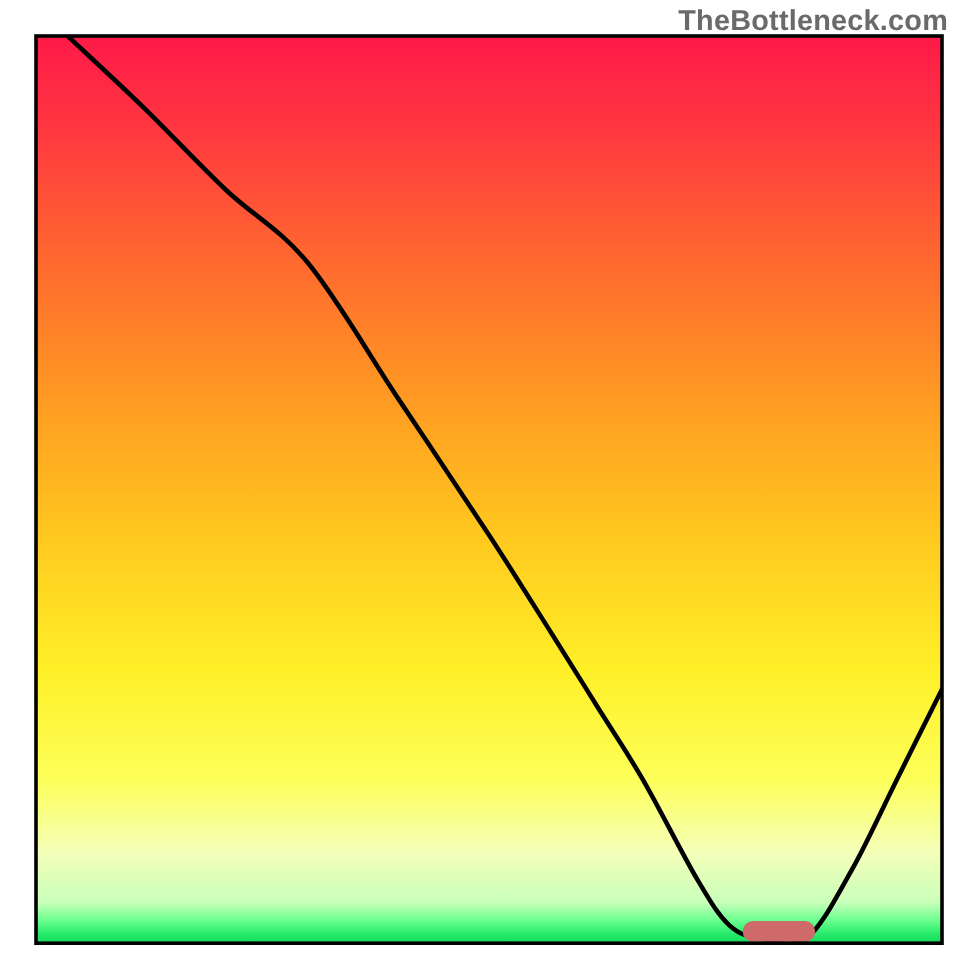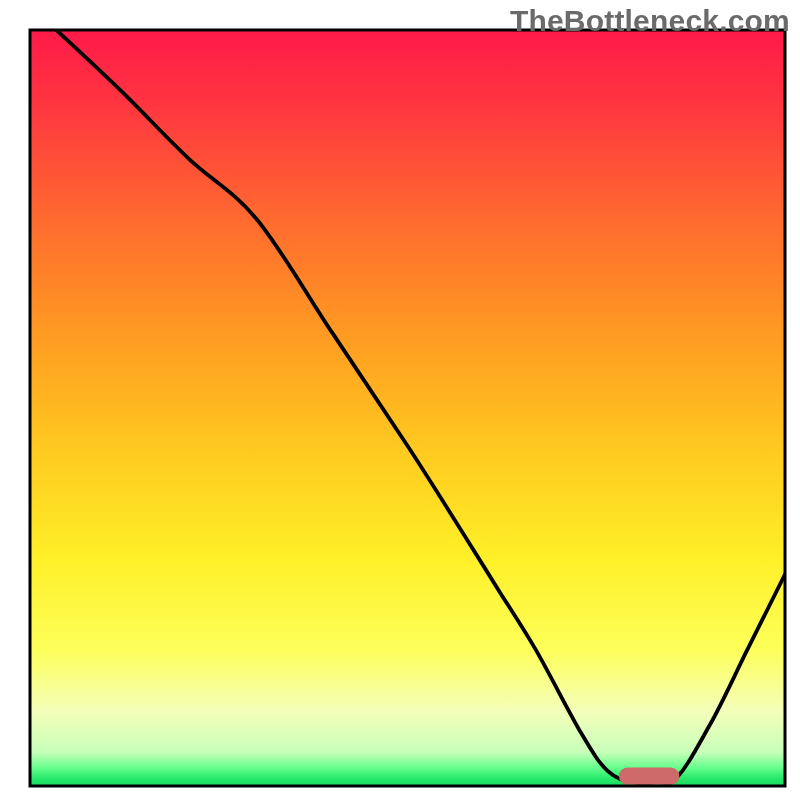--- a/index.html
+++ b/index.html
@@ -12,21 +12,21 @@
   }
   .container {
     position: relative;
     width: 800px;
     height: 800px;
   }
   .watermark {
     position: absolute;
     top: 4px;
     right: 10px;
-    font-size: 30px;
+    font-size: 24px;
     font-weight: bold;
     color: #6a6a6a;
     letter-spacing: 0.2px;
     z-index: 3;
   }
   svg.chart {
     position: absolute;
     top: 0;
     left: 0;
     width: 800px;

